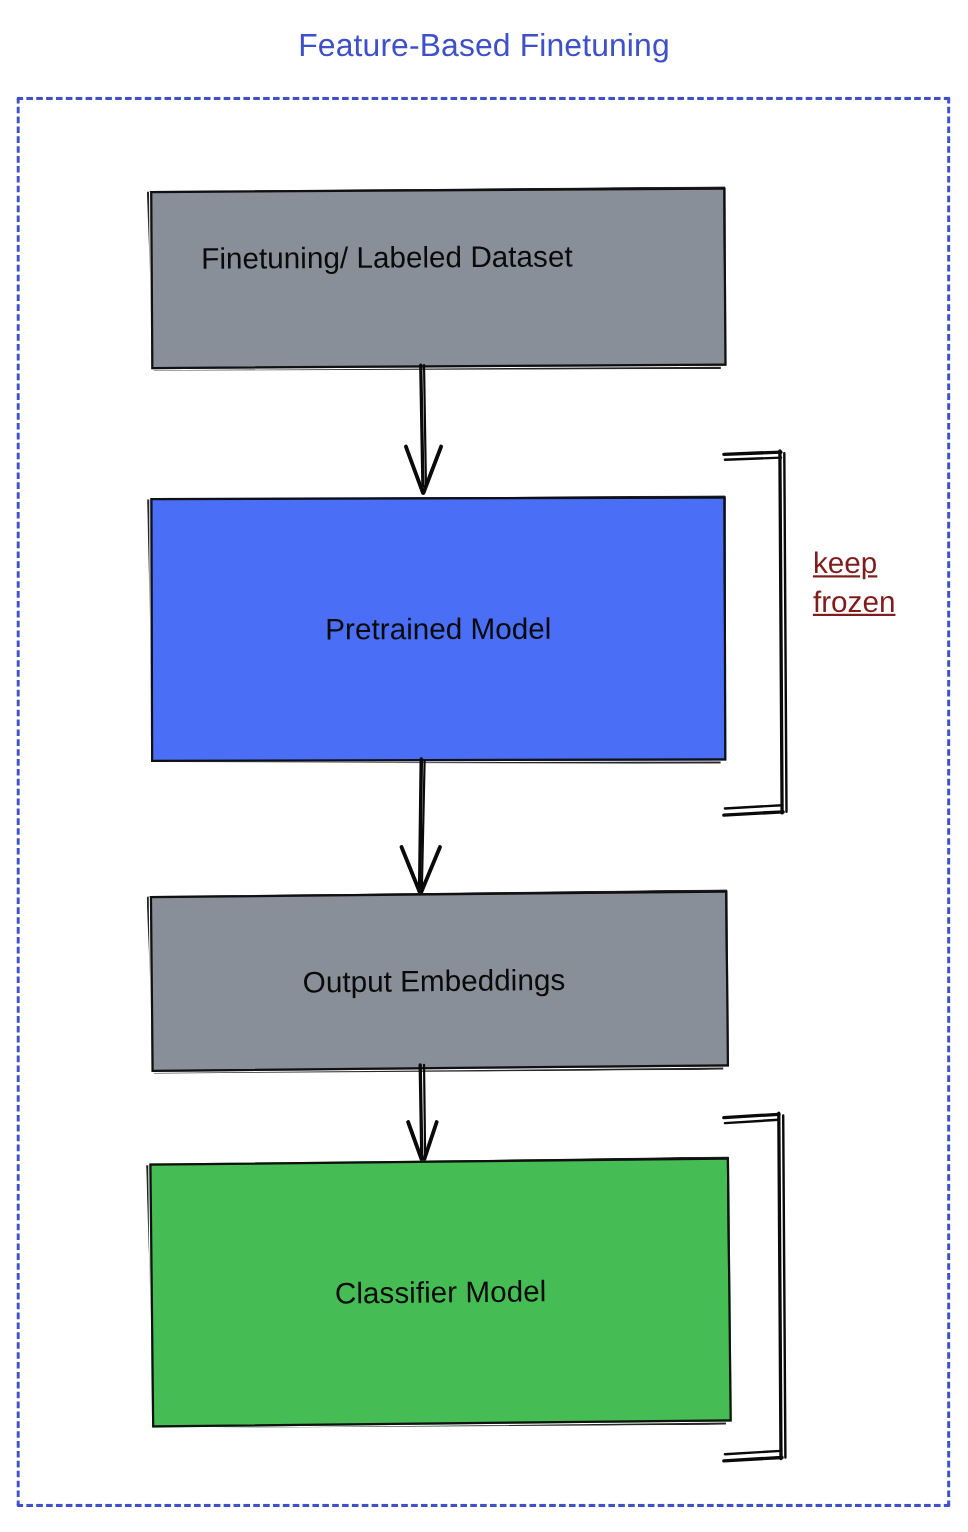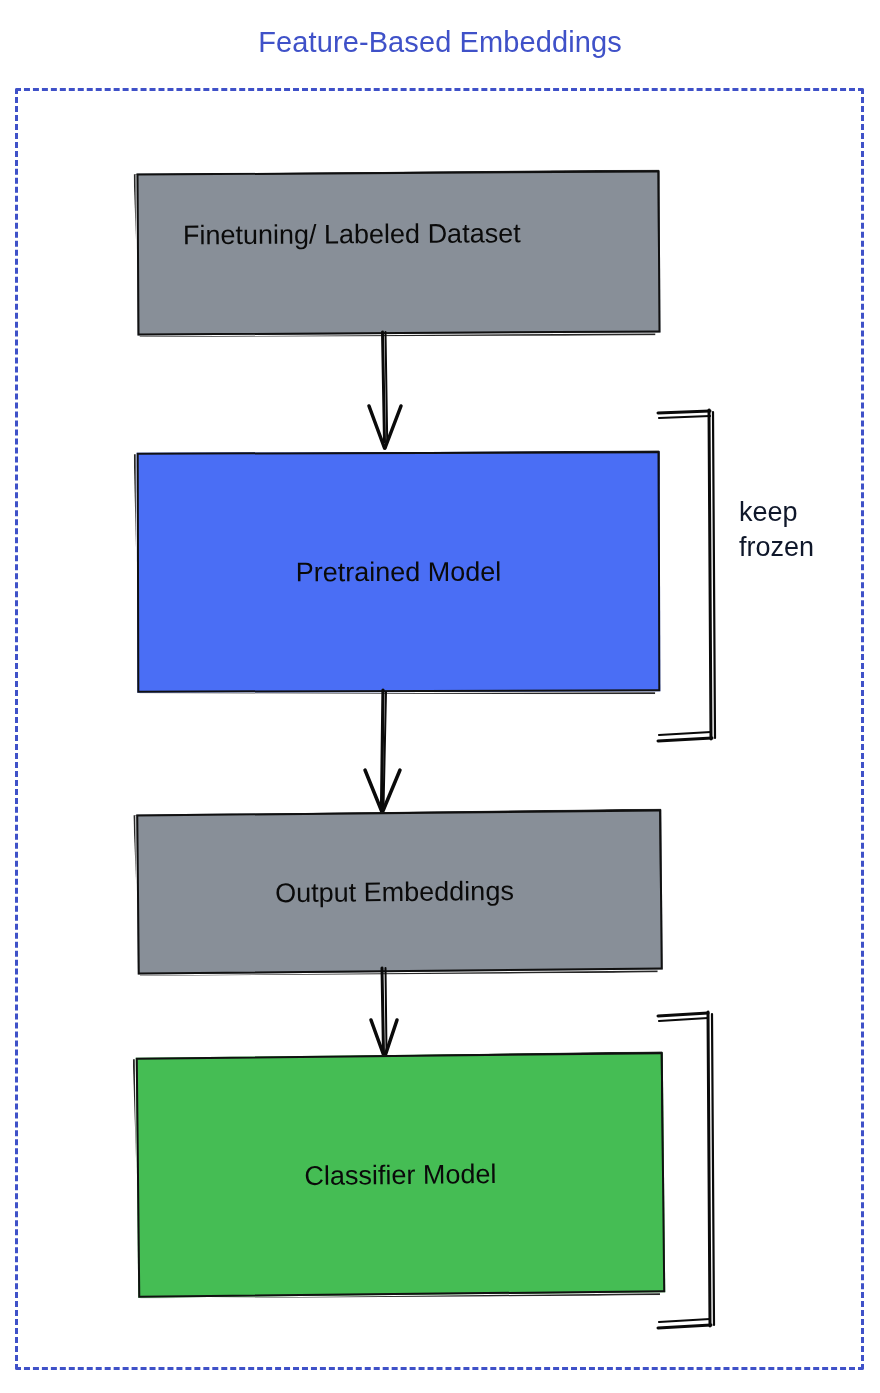--- a/index.html
+++ b/index.html
@@ -145,33 +145,34 @@
     pointer-events: none;
   }
   .bracket-frozen { left: 650px; top: 408px; }
   .bracket-train  { left: 650px; top: 1010px; }
 
   
   .side-note {
     position: absolute;
     font-size: 27px;
     line-height: 35px;
-    color: #0f172a;
+    color: #7f1d1d;
     white-space: pre-line;
     font-family: "Liberation Sans", sans-serif;
+    text-decoration: underline;
   }
   .note-frozen { left: 739px; top: 495px; }
   .note-train  { left: 739px; top: 1091px; }
 </style>
 </head>
 <body>
 
 <div id="canvas">
 
-  <div class="diagram-title">Feature-Based Embeddings</div>
+  <div class="diagram-title">Feature-Based Finetuning</div>
 
   <div class="dashed-frame"></div>
 
   <div class="node node-dataset">
     <div class="node-label">Finetuning/ Labeled Dataset</div>
   </div>
 
   <svg class="arrow-svg arrow-1" width="80" height="124" viewBox="0 0 80 124">
     <path d="M38.5 2 L40.5 112" stroke="#0a0a0a" stroke-width="3" fill="none" stroke-linecap="round"></path>
     <path d="M41.5 2 L43.2 110" stroke="#0a0a0a" stroke-width="2" fill="none" stroke-linecap="round"></path>

